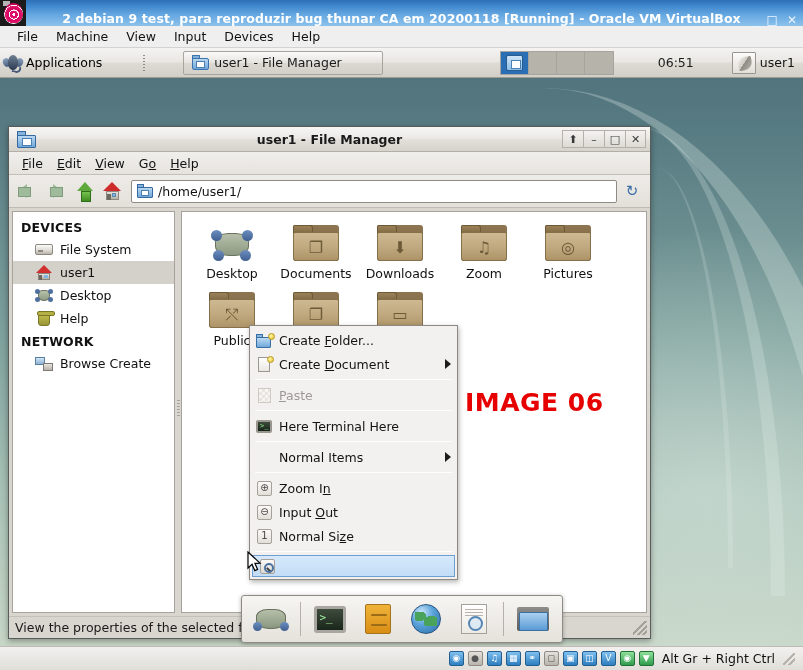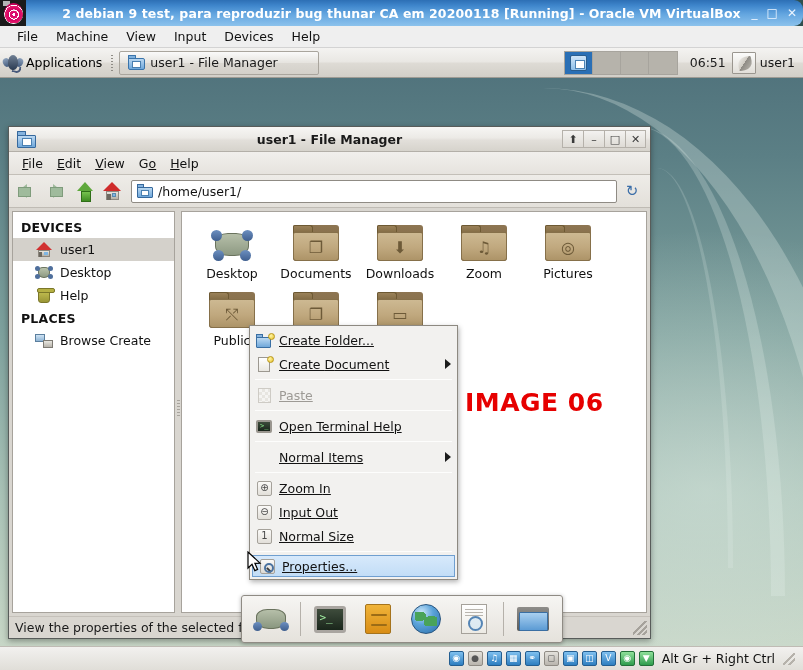--- a/index.html
+++ b/index.html
@@ -9,21 +9,21 @@
     font-size: 12px;
   }
   body { position: relative; background: #2f4f4f; }
 
   
   #vbox-window { position: absolute; inset: 0; display: flex; flex-direction: column; }
 
   .vb-titlebar {
     height: 26px; flex: 0 0 26px; position: relative;
     background: linear-gradient(to bottom, #2d6fb5 0%, #3f86cc 22%, #64a6e0 55%, #8cc2ec 100%);
-    display: flex; align-items: center; border-radius: 9px;
+    display: flex; align-items: flex-end;
   }
   .vb-logo {
     width: 26px; height: 26px; flex: 0 0 26px; position: relative;
     background: #1b1b1b; overflow: hidden;
   }
   .vb-logo .spiral {
     position: absolute; left: 4px; top: 3px; width: 19px; height: 21px;
     border-radius: 50% 50% 48% 48%;
     background:
       radial-gradient(circle at 52% 55%, #ffffff 0%, #ffffff 9%, #d7006e 10%, #e11a6a 26%,
@@ -71,21 +71,21 @@
     right: 70px; top: 120px; width: 95px; height: 400px;
     border-right: 5px solid rgba(236,244,240,.45);
     border-radius: 0 80% 0 0 / 0 100% 0 0;
   }
 
   
   .xfce-panel {
     position: absolute; left: 0; top: 0; right: 0; height: 30px;
     background: linear-gradient(to bottom, #f4f3f1 0%, #e9e7e3 48%, #dedbd5 52%, #d2cfc8 100%);
     border-bottom: 1px solid #9e9b94;
-    display: flex; align-items: center; font-size: 12.5px;
+    display: flex; align-items: center; font-size: 12.5px; gap: 32px;
   }
   .apps-btn { display: flex; align-items: center; gap: 3px; padding: 1px 5px 1px 3px; height: 26px; }
   .mouse-ico { width: 20px; height: 18px; position: relative; }
   .mouse-ico .mbody {
     position:absolute; left:5px; top:1px; width:10px; height:15px; border-radius:50% 50% 45% 45%;
     background: linear-gradient(to bottom,#6f7f93,#2b3b52);
   }
   .mouse-ico .mear-l, .mouse-ico .mear-r {
     position:absolute; top:4px; width:7px; height:9px; border-radius:50%;
     background: linear-gradient(to bottom,#8ea2bb,#41597c);
@@ -339,21 +339,21 @@
   }
 
   
   .ctxmenu {
     position: absolute; left: 249px; top: 277px; width: 209px;
     background: #f2f1ef; border: 1px solid #8d8981;
     box-shadow: 1px 2px 5px rgba(0,0,0,.30); padding: 2px 0; z-index: 40;
   }
   .ctxitem {
     display: flex; align-items: center; height: 24px; padding: 0 6px 0 5px;
-    font-size: 12.5px; color: #121212; position: relative; text-decoration: underline;
+    font-size: 12.5px; color: #121212; position: relative;
   }
   .ctxitem.disabled { color: #9d9a95; }
   .ctxitem.hl {
     background: linear-gradient(to bottom,#d7e9fb,#c2ddf6);
     border: 1px solid #6f9fd0; margin: 0 2px; height: 22px;
   }
   .ctxitem .mico { width: 20px; flex: 0 0 20px; height: 17px; position: relative; margin-right: 4px; }
   .ctxitem .mlabel { flex: 1 1 auto; }
   .ctxitem .submenu-arrow {
     width: 0; height: 0; border-top: 5px solid transparent; border-bottom: 5px solid transparent;
@@ -575,20 +575,26 @@
         </div>
         <div class="reload-btn">
           <span class="reload-ico">↻</span>
         </div>
       </div>
 
       <div class="th-body">
 
         <div class="sidebar">
           <div class="sb-group">DEVICES</div>
+          <div class="sb-item">
+            <div class="ico16">
+                <div class="hdd"></div>
+              </div>
+            <span>File System</span>
+          </div>
           <div class="sb-item sel">
             <div class="ico16">
                 <div class="house">
                   <div class="roof"></div>
                   <div class="wall"></div>
                   <div class="door"></div>
                   <div class="win"></div>
                 </div>
               </div>
             <span>user1</span>
@@ -604,21 +610,21 @@
                 </div>
               </div>
             <span>Desktop</span>
           </div>
           <div class="sb-item">
             <div class="ico16">
                 <div class="trash"></div>
               </div>
             <span>Help</span>
           </div>
-          <div class="sb-group">PLACES</div>
+          <div class="sb-group">NETWORK</div>
           <div class="sb-item">
             <div class="ico16">
                 <div class="netico">
                   <div class="m1"></div>
                   <div class="m2"></div>
                 </div>
               </div>
             <span>Browse Create</span>
           </div>
         </div>
@@ -748,21 +754,21 @@
           </div>
         <span class="mlabel"><span class="ul1">P</span><span>aste</span></span>
       </div>
 
       <div class="ctxsep"></div>
 
       <div class="ctxitem">
         <div class="mico ico-term">
             <div class="scr"></div>
           </div>
-        <span class="mlabel">Open Terminal Help</span>
+        <span class="mlabel">Here Terminal Here</span>
       </div>
 
       <div class="ctxsep"></div>
 
       <div class="ctxitem">
         <div class="mico"></div>
         <span class="mlabel">Normal Items</span>
         <div class="submenu-arrow"></div>
       </div>
 
@@ -788,21 +794,20 @@
           </div>
         <span class="mlabel"><span>Normal Si</span><span class="ul1">z</span><span>e</span></span>
       </div>
 
       <div class="ctxsep"></div>
 
       <div class="ctxitem hl">
         <div class="mico ico-props">
             <div class="mag"></div>
           </div>
-        <span class="mlabel"><span class="ul1">P</span><span class="ul1">roperties...</span></span>
       </div>
     </div>
 
     <svg class="cursor-arrow" width="16" height="23" viewBox="0 0 16 23">
       <path d="M1 1 L1 17 L5 13.2 L7.8 19.6 L10.6 18.4 L7.9 12.3 L13 12.1 Z" fill="#ffffff" stroke="#000000" stroke-width="1.2"></path>
     </svg>
 
     <div class="dock">
       <div class="dock-item di-desktop">
         <div class="pad"></div>

